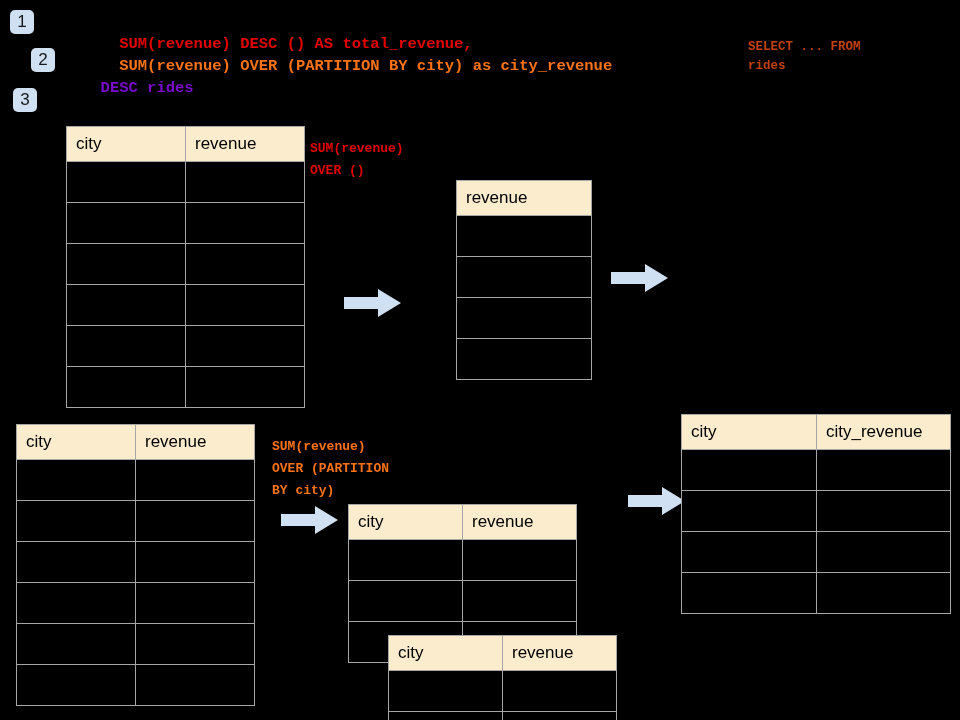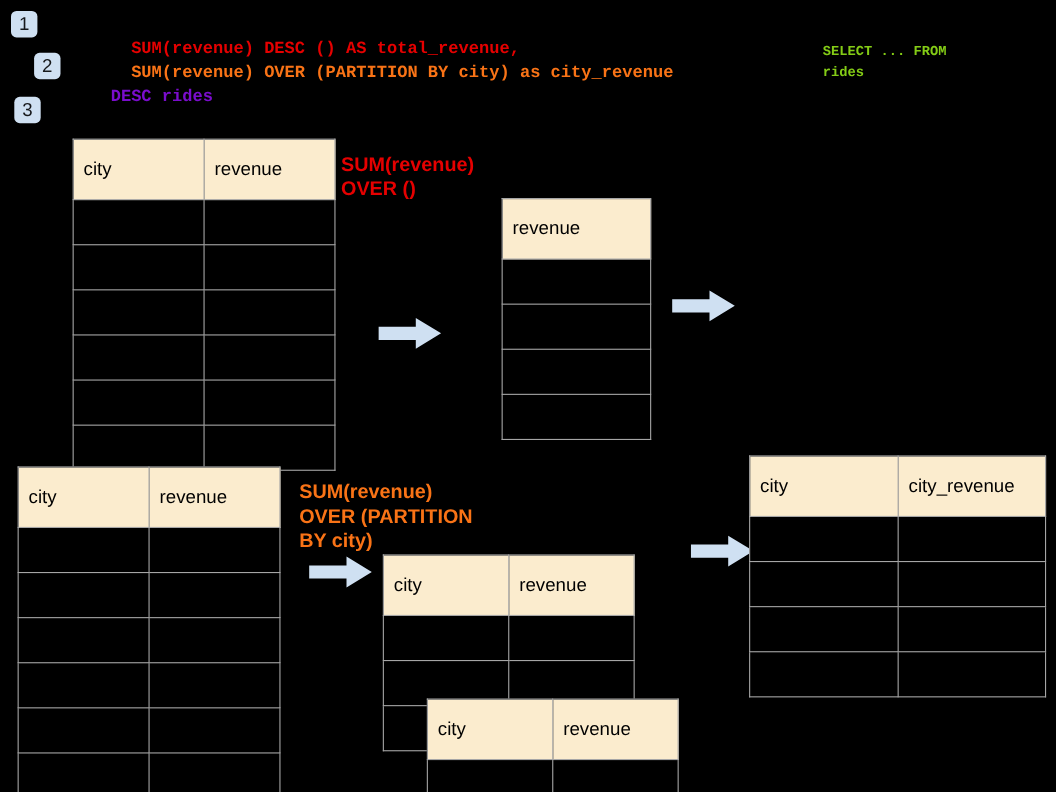--- a/index.html
+++ b/index.html
@@ -40,34 +40,34 @@
     letter-spacing: 0px;
     font-weight: bold;
   }
   .c-purple { color: #7a0dcc; }
   .c-red    { color: #e50000; }
   .c-green  { color: #f97316; }
 
   
   .annot {
     position: absolute;
-    font-family: Liberation Sans, sans-serif;
-    font-size: 18px;
+    font-family: Liberation Mono, monospace;
+    font-size: 13px;
     line-height: 22px;
     white-space: pre;
     font-weight: bold;
   }
   .annot-small {
     position: absolute;
     font-family: "Liberation Mono", "DejaVu Sans Mono", monospace;
     font-size: 12.5px;
     line-height: 19px;
     white-space: pre;
     font-weight: bold;
-    color: #84cc16;
+    color: #c2410c;
   }
 
   
   .tbl {
     position: absolute;
     border-collapse: collapse;
     table-layout: fixed;
     background: #000000;
   }
   .tbl th, .tbl td {
@@ -78,21 +78,21 @@
     box-sizing: border-box;
   }
   .tbl th {
     background: #fbecce;
     color: #000000;
     font-family: "Liberation Sans", sans-serif;
     font-size: 17px;
     font-weight: normal;
     text-align: left;
     padding-left: 9px;
-    height: 55px;
+    height: 35px;
   }
   .tbl td {
     background: #000000;
   }
 
   
   .arrow {
     position: absolute;
     width: 58px;
     height: 30px;

